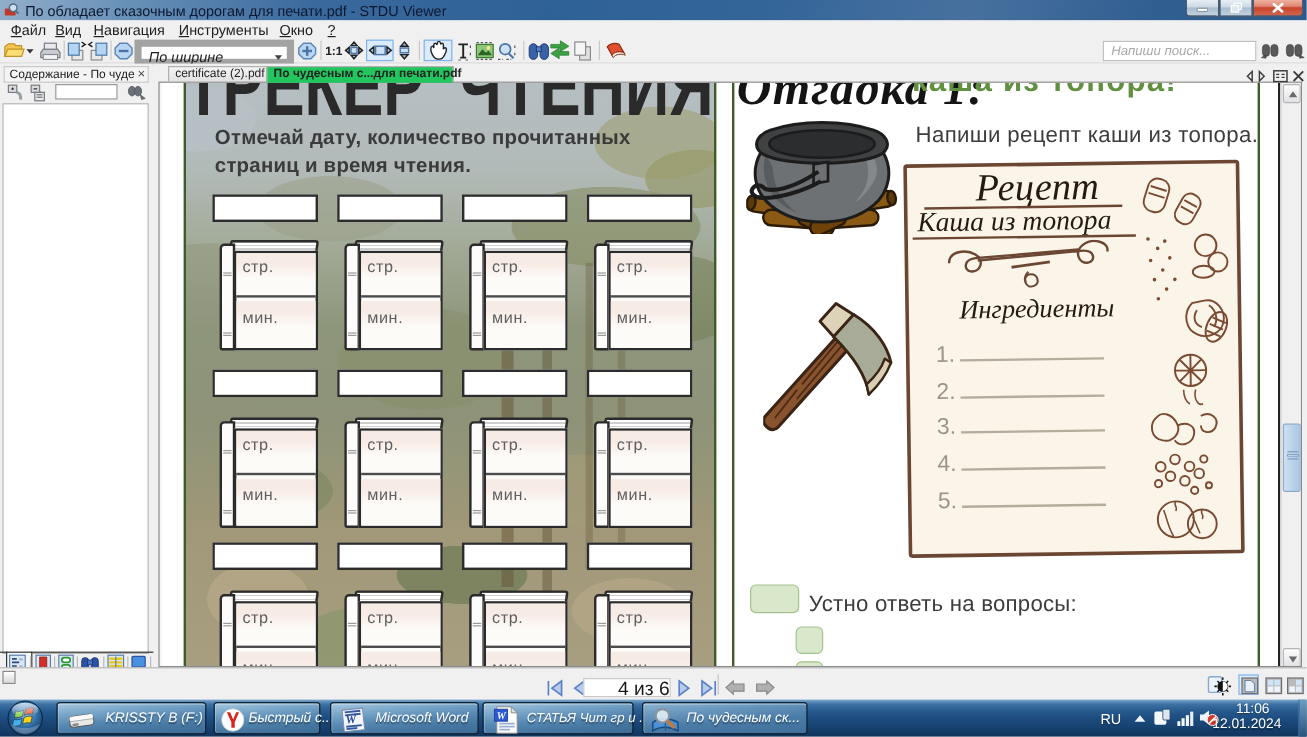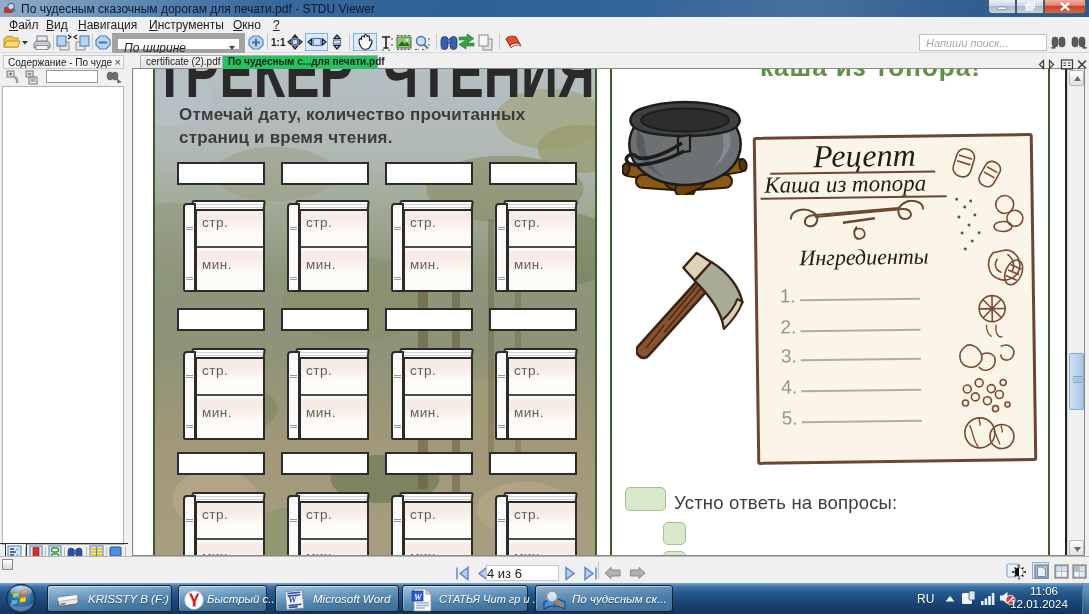--- a/index.html
+++ b/index.html
@@ -108,21 +108,21 @@
 #cbx2 { position:absolute; left:51px; top:453px; width:23px; height:23px; background:#d9e8ca; border:1.5px solid #a3c28e; border-radius:5px; }
 #cbx3 { position:absolute; left:51px; top:482px; width:23px; height:12px; background:#d9e8ca; border:1.5px solid #a3c28e; border-radius:5px; }
 #rq1 { position:absolute; left:62px; top:423px; font-size:18.5px; color:#3d3d3d; letter-spacing:0.2px; }
 #rq2 { position:absolute; left:83px; top:453px; font-size:18.5px; color:#3d3d3d; letter-spacing:0.2px; }
 
 #tbarrows { position:absolute; top:3px; width:58px; height:11px; }
 
 
 #statusbar { left:0; top:556px; width:1089px; height:27px; background:#f0f0f0; border-top:1px solid #b6b6b6; }
 #sbleftbtn { position:absolute; left:2px; top:2px; width:11px; height:11px; border:1px solid #8a8a8a; background:linear-gradient(#fff,#d8d8d8); }
-#navbox { position:absolute; left:486px; top:8px; width:73px; height:16px; background:#fff; border:1px solid #c9c9c9; font-size:13px; color:#1a1a1a; text-align:left; }
+#navbox { position:absolute; left:486px; top:8px; width:73px; height:16px; background:#fff; border:1px solid #c9c9c9; font-size:16px; color:#1a1a1a; text-align:right; }
 .vbtn { position:absolute; top:5px; width:17px; height:17px; border:1px solid transparent; }
 .vbtn.sel { border-color:#7eb4ea; background:#dcebfb; }
 .vbtn svg { position:absolute; left:1px; top:1px; }
 #sbtab { position:absolute; left:5px; top:-2px; width:22px; height:20px; border:1px solid #333; border-bottom:none; background:#f4f6f8; }
 
 
 #taskbar { left:0; top:583px; width:1089px; height:31px;
   background:linear-gradient(#7ba7cc 0%,#3e72a4 12%,#275a8e 30%,#1c4a7c 55%,#153e6b 80%,#10345c 100%); }
 .tbtn { position:absolute; top:2px; height:27px; border:1px solid #123; border-radius:3px;
   background:linear-gradient(175deg,#a6c8e0 0%,#7aa6c8 28%,#5587b2 55%,#44769f 78%,#3c6d96 100%); box-shadow:inset 0 1px 0 rgba(255,255,255,.5), inset 1px 0 0 rgba(255,255,255,.25);font-style:italic; }
@@ -131,21 +131,21 @@
 </style>
 </head>
 <body>
 <div id="root">
   <div class="abs" id="titlebar">
     <svg class="abs ticon" viewBox="0 0 13 13">
         <rect x="1" y="5" width="9" height="6" rx="1" fill="#c03a2a"></rect>
         <circle cx="8" cy="4.5" r="3.2" fill="#cfe0ee" stroke="#506c86" stroke-width="1.2"></circle>
         <line x1="10.2" y1="7" x2="12.3" y2="9.4" stroke="#506c86" stroke-width="1.6"></line>
       </svg>
-    <div class="abs ttext">По чудесным сказочным дорогам для печати.pdf - STDU Viewer</div>
+    <div class="abs ttext">По обладает сказочным дорогам для печати.pdf - STDU Viewer</div>
     <div class="abs" id="winbtns">
       <div class="wbtn first">
           <svg class="glyph" viewBox="0 0 28 15">
             <rect x="9" y="8" width="10" height="3" rx="1" fill="#fff" stroke="#49586b" stroke-width="0.6"></rect>
           </svg>
         </div>
       <div class="wbtn">
           <svg class="glyph" viewBox="0 0 28 15">
             <rect x="12" y="3" width="7" height="6" fill="none" stroke="#fdfdfd" stroke-width="1.3"></rect>
             <rect x="9.5" y="5.5" width="7" height="6" fill="#dfe8f0" stroke="#fdfdfd" stroke-width="1.3"></rect>
@@ -526,21 +526,23 @@
               <div class="bcover">
                 <div class="bband1"></div>
                 <div class="bband2"></div>
               </div>
               <span class="t1">стр.</span>
               <span class="t2">мин.</span>
             </div>
         </div>
 
         <div id="rpage">
+          <div id="rhead1">Отгадка 1:</div>
           <div id="rhead2">каша из топора!</div>
+          <div id="rnapishi">Напиши рецепт каши из топора.</div>
 
           <svg style="position:absolute;left:10px;top:30px;" width="126" height="96" viewBox="0 0 126 96">
             <g stroke="#2a1a06" stroke-width="2">
               <rect x="0" y="66" width="36" height="13" rx="6.5" fill="#8a5a14" transform="rotate(9 18 72)"></rect>
               <ellipse cx="4" cy="70" rx="3.5" ry="6" fill="#5a3a08" transform="rotate(9 4 70)"></ellipse>
               <rect x="88" y="62" width="36" height="13" rx="6.5" fill="#8a5a14" transform="rotate(-9 106 68)"></rect>
               <ellipse cx="121" cy="66" rx="3.5" ry="6" fill="#5a3a08" transform="rotate(-9 121 66)"></ellipse>
               <rect x="14" y="77" width="48" height="13" rx="6.5" fill="#8a5a14" transform="rotate(4 38 83)"></rect>
               <rect x="62" y="77" width="48" height="13" rx="6.5" fill="#8a5a14" transform="rotate(-4 86 83)"></rect>
               <rect x="42" y="80" width="32" height="13" rx="6.5" fill="#6e4208" transform="rotate(26 58 86)"></rect>

